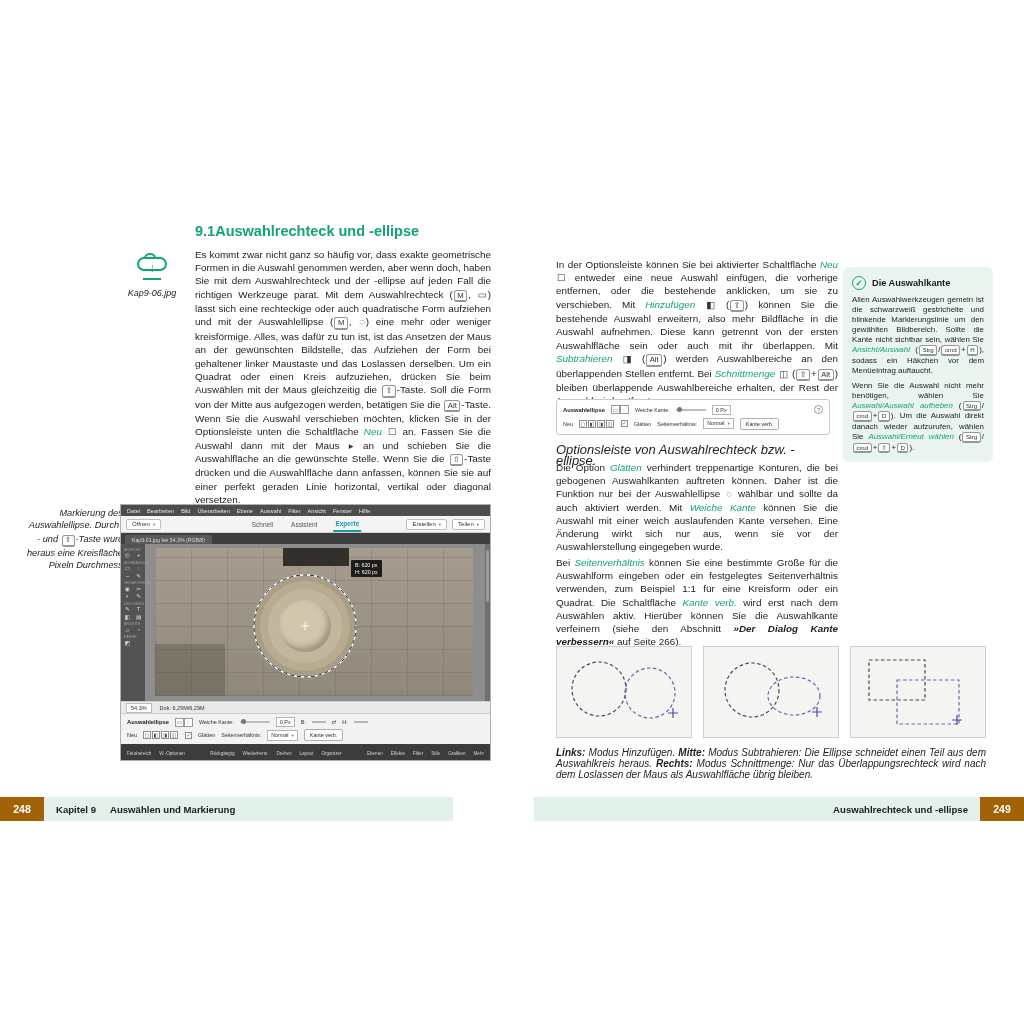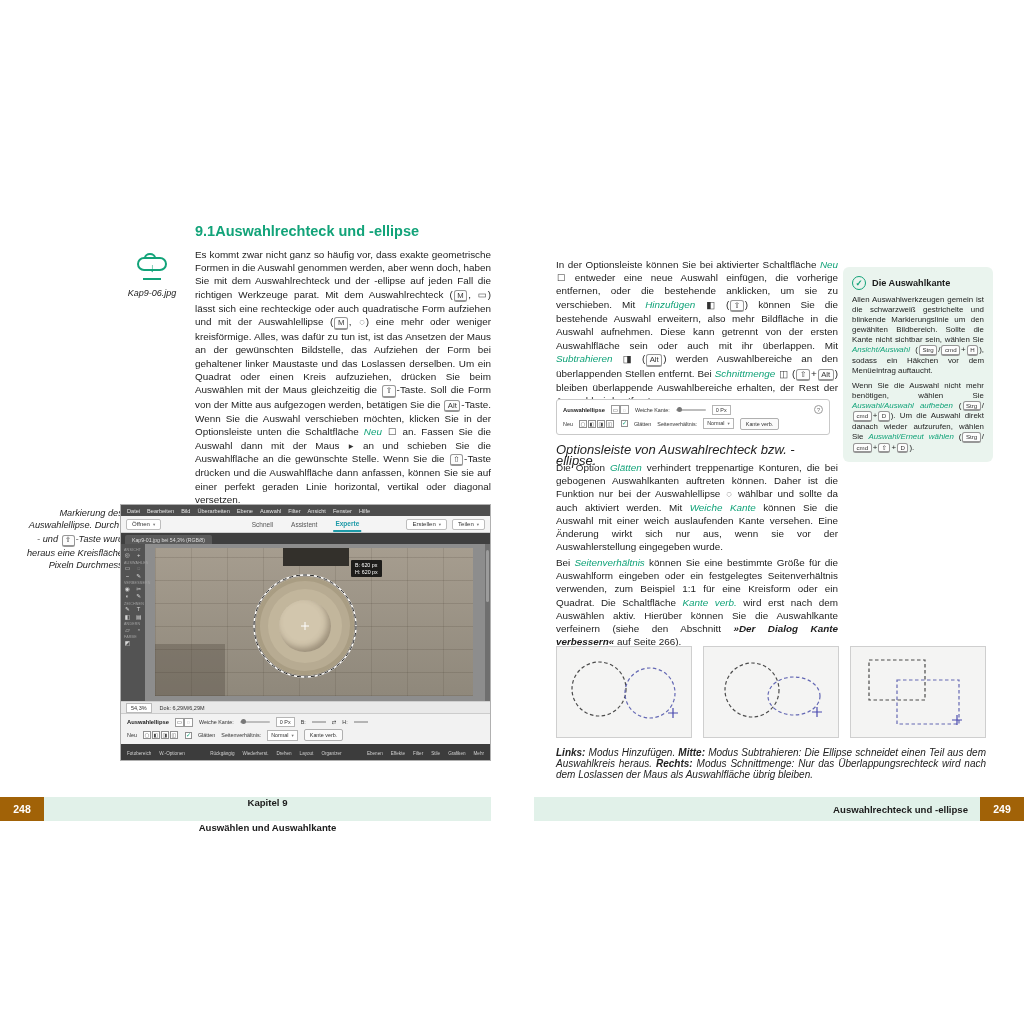--- a/index.html
+++ b/index.html
@@ -30,21 +30,21 @@
 
   .h1{left:195px;top:223px;display:flex;gap:0;color:var(--accent);font-weight:bold;font-size:14.5px;}
   .bodycol{left:195px;top:248px;width:296px;}
   .mnote{left:26px;top:507px;width:158px;font-style:italic;font-size:9.2px;line-height:12.2px;text-align:right;color:#222;}
 
   
   .foot{top:797px;height:24px;display:flex;align-items:center;}
   .foot-num{width:44px;height:24px;background:#a16207;color:#fff;font-weight:bold;font-size:10.5px;
     display:flex;align-items:center;justify-content:center;}
   .foot-bar{height:24px;background:#e1f1e9;color:#1b1b1b;font-size:9.6px;display:flex;align-items:center;padding:0 12px;gap:14px;}
-  .fb-left{width:447px;flex-direction:column;}
+  .fb-left{width:409px;}
   .fb-right{width:446px;justify-content:flex-end;}
   .foot-bold{font-weight:bold;}
 
   
   .pse{left:120px;top:504px;width:371px;height:257px;background:#ececec;border:1px solid #b0b0b0;overflow:hidden;}
   .pse-menubar{height:11px;background:#4d4d4d;display:flex;align-items:center;padding:0 6px;gap:7px;}
   .pse-menu{color:#e2e2e2;font-size:5.6px;white-space:nowrap;}
   .pse-topbar{height:17px;background:#f4f4f4;border-bottom:1px solid #d0d0d0;display:flex;align-items:center;padding:0 5px;position:relative;gap:5px;}
   .pse-btn{border:1px solid #bdbdbd;border-radius:2px;background:#fff;font-size:6px;padding:1.5px 5px;color:#333;display:inline-flex;align-items:center;gap:3px;white-space:nowrap;}
   .pse-btn .caret{font-size:4.5px;color:#777;}
@@ -294,21 +294,21 @@
           <span class="tb-item">Grafiken</span>
           <span class="tb-item">Mehr</span>
         </span>
     </div>
   </div>
 
   <div class="abs foot" style="left:0;">
     <div class="foot-num">248</div>
     <div class="foot-bar fb-left">
       <span class="foot-bold">Kapitel 9</span>
-      <span class="foot-bold">Auswählen und Auswahlkante</span>
+      <span class="foot-bold">Auswählen und Markierung</span>
     </div>
   </div>
 
   <div class="abs rp2 jtext"><span>In der Optionsleiste können Sie bei aktivierter Schaltfläche </span><span class="seg-em">Neu</span><span> </span><span class="seg-tool">☐</span><span> entweder eine neue Auswahl einfügen, die vorherige entfernen, oder die bestehende anklicken, um sie zu verschieben. Mit </span><span class="seg-em">Hinzufügen</span><span> </span><span class="seg-tool">◧</span><span> (</span><span class="seg-key">⇧</span><span>) können Sie die bestehende Auswahl erweitern, also mehr Bildfläche in die Auswahl aufnehmen. Diese kann getrennt von der ersten Auswahlfläche sein oder auch mit ihr überlappen. Mit </span><span class="seg-em">Subtrahieren</span><span> </span><span class="seg-tool">◨</span><span> (</span><span class="seg-key">Alt</span><span>) werden Auswahlbereiche an den überlappenden Stellen entfernt. Bei </span><span class="seg-em">Schnittmenge</span><span> </span><span class="seg-tool">◫</span><span> (</span><span class="seg-key">⇧</span><span>+</span><span class="seg-key">Alt</span><span>) bleiben überlappende Auswahlbereiche erhalten, der Rest der Auswahl wird entfernt.</span></div>
 
   <div class="abs mini-opt">
     <div class="opt-row">
       <span class="opt-toolname">Auswahlellipse</span>
       <span><span class="tool-ic">▭</span><span class="tool-ic">◌</span></span>
       <span>Weiche Kante:</span>

